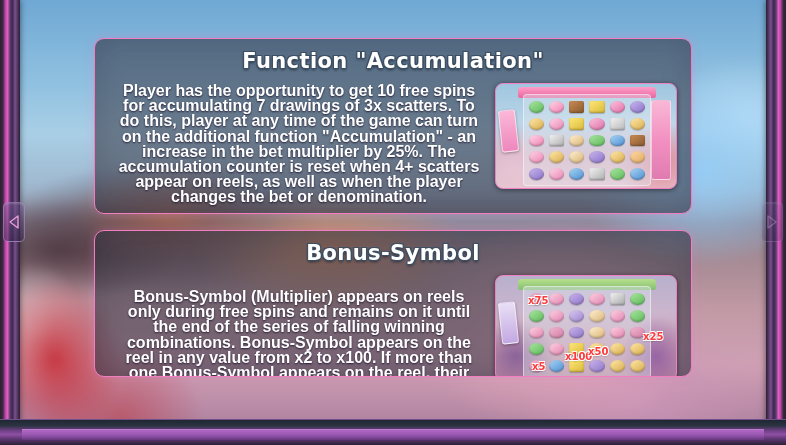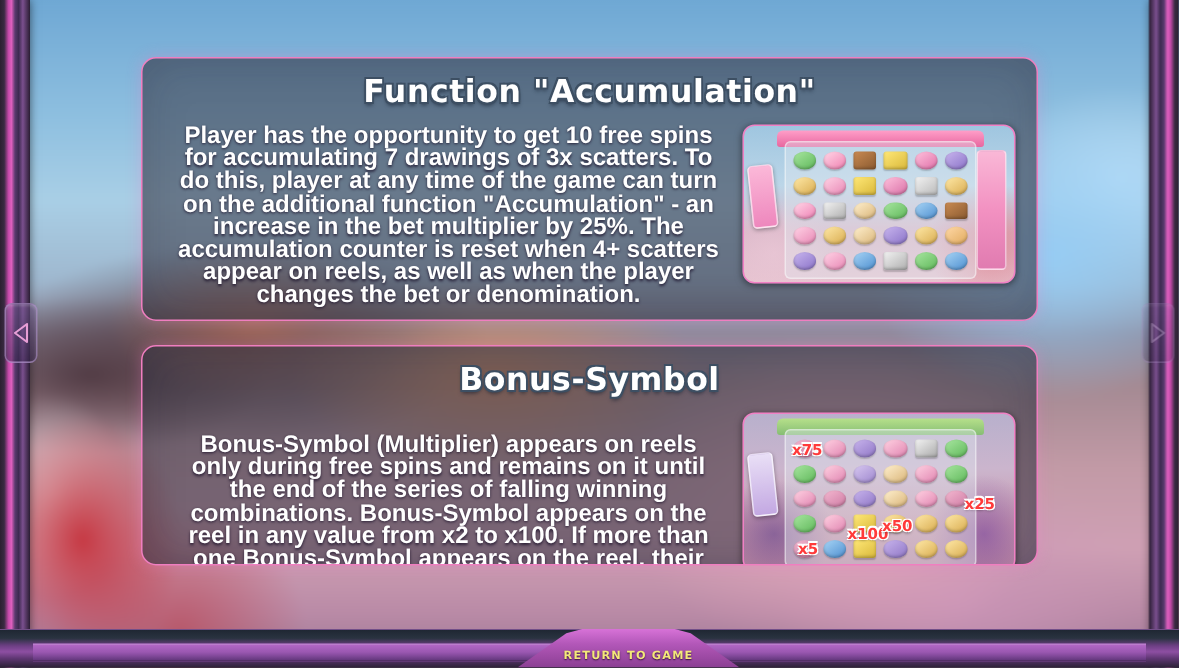--- a/index.html
+++ b/index.html
@@ -449,19 +449,16 @@
         <span class="mult" style="left:36px; top:85px;">x5</span>
 
         <div class="tag-label"></div>
       </div>
     </div>
   </section>
 
   <div class="bottom-bar">
     <div class="bar-gloss"></div>
 
-    <button id="return-to-game">
-      <span class="btn-text">RETURN TO GAME</span>
-    </button>
 
   </div>
 
 </div>
 
 </body></html>

